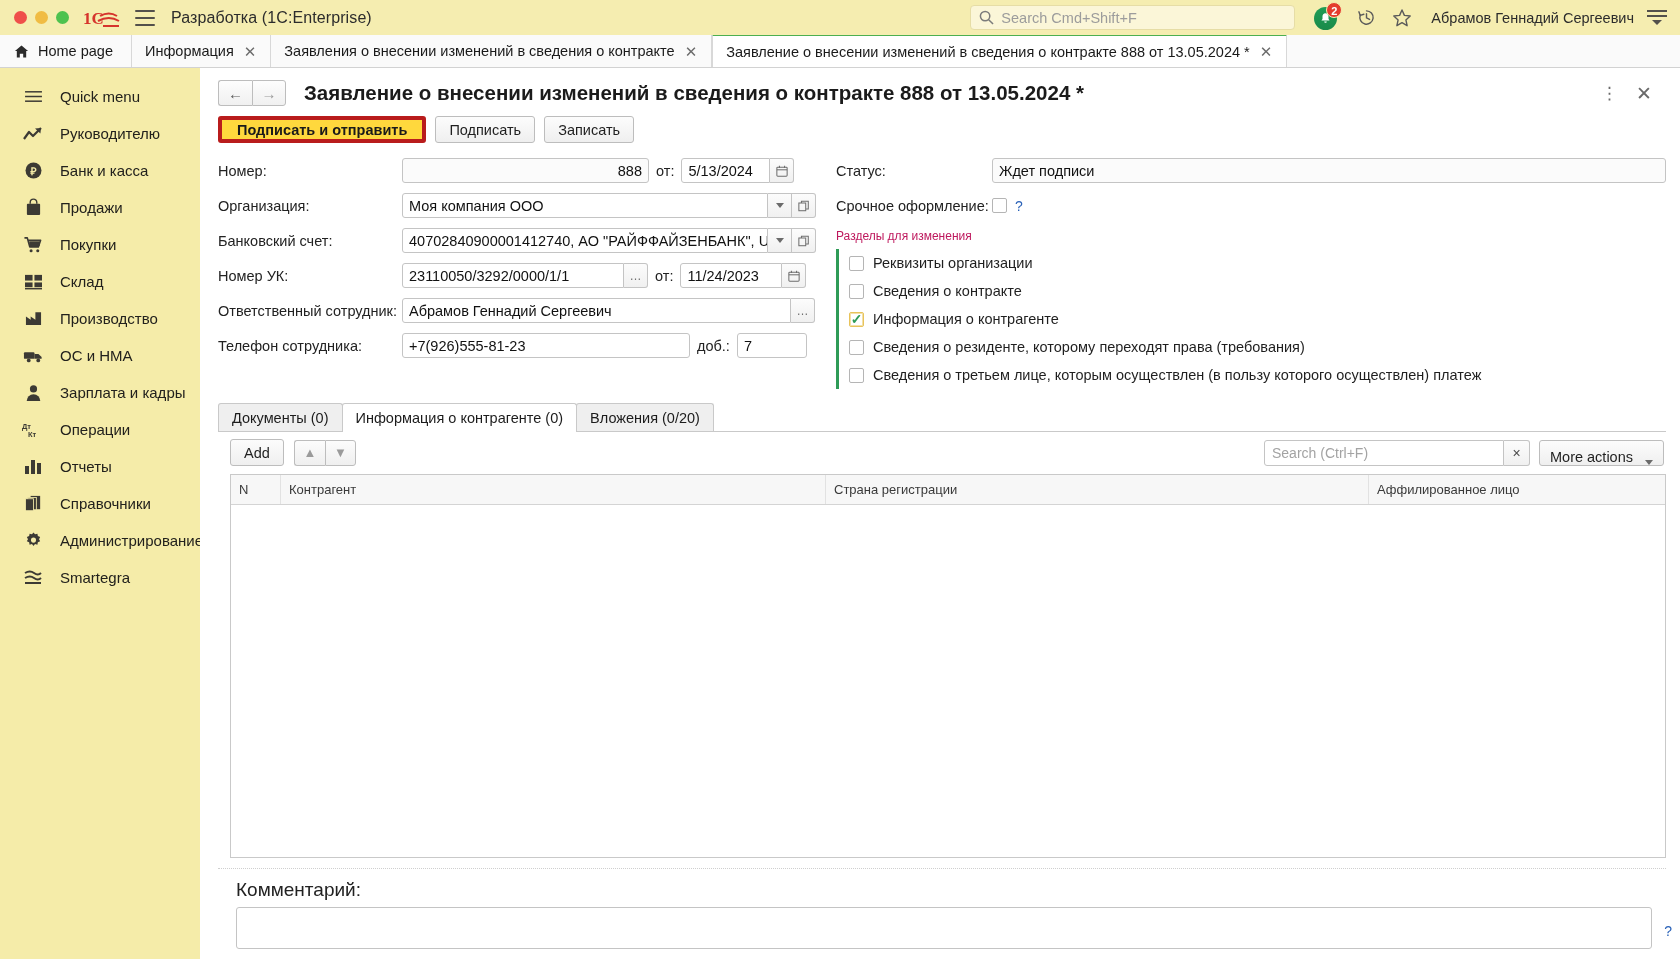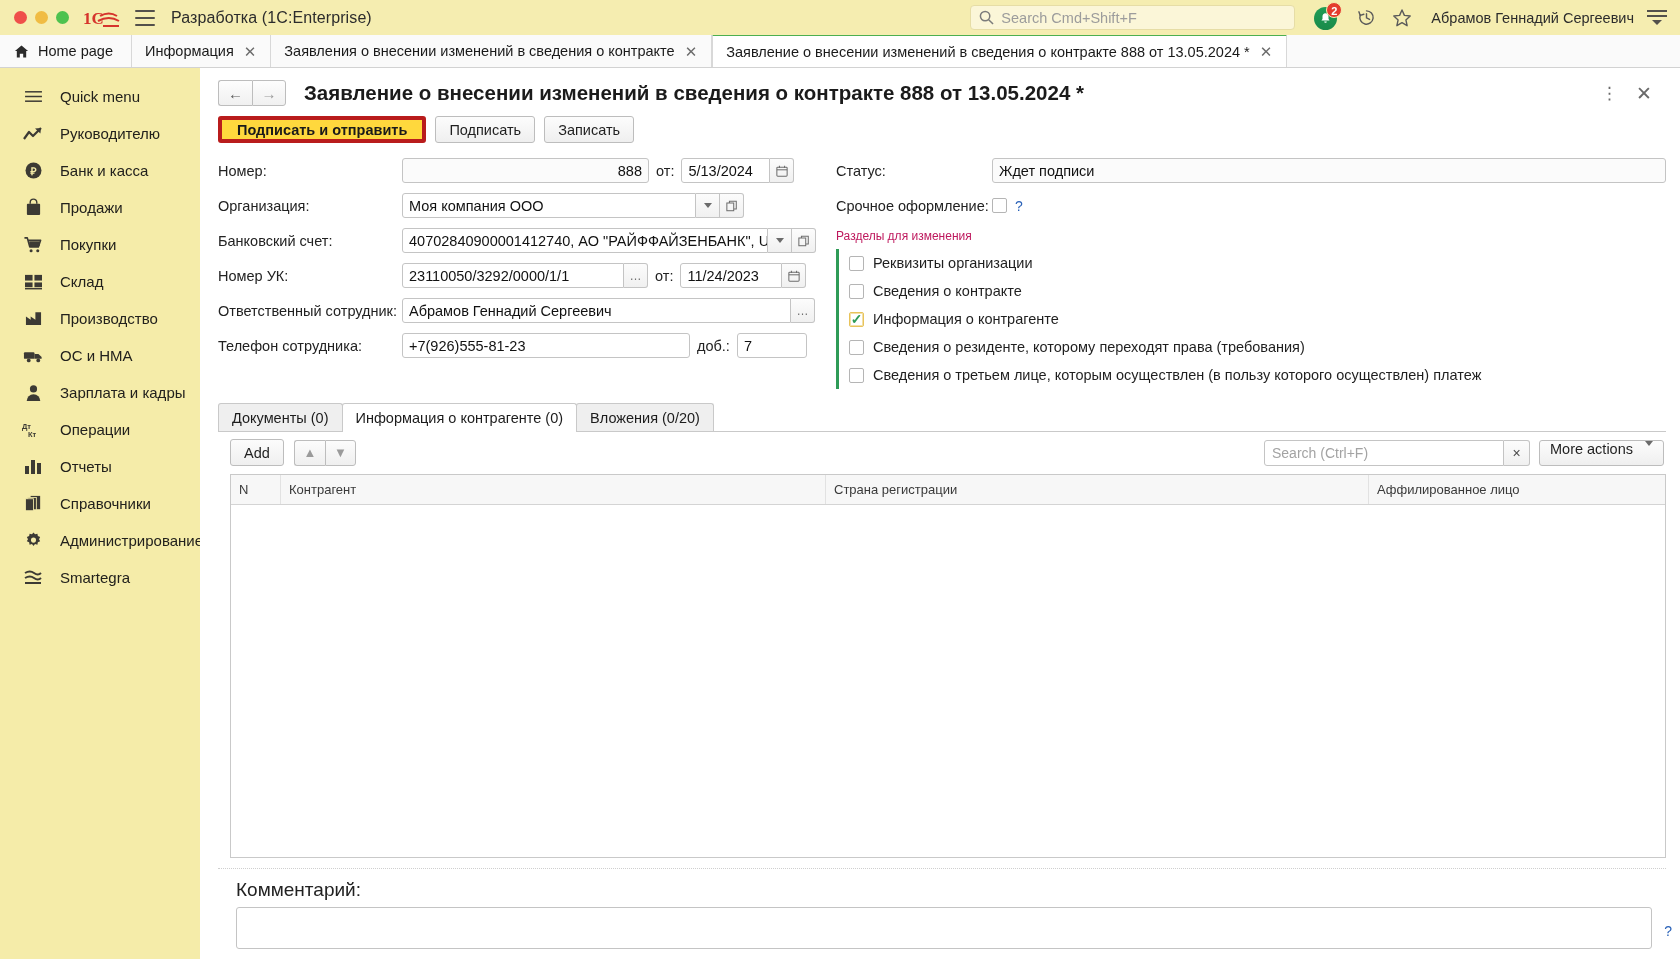--- a/index.html
+++ b/index.html
@@ -185,21 +185,21 @@
     display:flex; align-items:center; padding: 0 7px; font-size: 14px; color:#a3a3a3; background:#fff;
   }
   .search-x {
     width: 26px; height: 26px; border: 1px solid #c4c4c4; border-left: none; border-radius: 0 3px 3px 0;
     background: linear-gradient(180deg,#fcfcfc,#f0f0f0); display:flex; align-items:center; justify-content:center;
     color:#4a4a4a; font-size: 14px;
   }
   .moreactions {
     height: 26px; border: 1px solid #bdbdbd; border-radius: 3px;
     background: linear-gradient(180deg,#fcfcfc,#efefef); font-size: 14.5px; color:#1f1f1f;
-    padding: 0 10px; display:flex; align-items:flex-start; gap: 12px;
+    padding: 0 10px; display:flex; align-items:flex-end; gap: 12px;
   }
   .caret-d { width:0;height:0;border-left:4px solid transparent;border-right:4px solid transparent;border-top:5px solid #6b6b6b; }
   .grid {
     flex: 1; min-height: 0; border: 1px solid #c9c9c9; background:#fff;
     margin: 0 0 0 12px; display: flex; flex-direction: column;
   }
   .ghead { display: flex; height: 30px; background: #f7f7f7; border-bottom: 1px solid #d4d4d4; }
   .gcell { font-size: 13px; color:#3a3a3a; display:flex; align-items:center; padding: 0 8px; border-right: 1px solid #e2e2e2; }
   .gbody { flex: 1; }
 
@@ -473,21 +473,21 @@
                     <rect x="1" y="2.5" width="12" height="10.5" rx="1" stroke="#6e6e6e" stroke-width="1.2" fill="none"></rect>
                     <line x1="1" y1="5.6" x2="13" y2="5.6" stroke="#6e6e6e" stroke-width="1.2"></line>
                     <line x1="4" y1="1" x2="4" y2="3.6" stroke="#6e6e6e" stroke-width="1.2"></line>
                     <line x1="10" y1="1" x2="10" y2="3.6" stroke="#6e6e6e" stroke-width="1.2"></line>
                   </svg>
               </span>
             </div>
 
             <div class="frow">
               <span class="flabel fl-w">Организация:</span>
-              <span class="inp attached" style="width:294px">Моя компания ООО</span>
+              <span class="inp attached" style="width:366px">Моя компания ООО</span>
               <span class="sqbtn mid">
                   <span class="caret-d"></span>
                 </span>
               <span class="sqbtn last">
                 <svg width="12" height="12" viewBox="0 0 14 14">
                     <rect x="1" y="3.5" width="8" height="9" stroke="#6e6e6e" stroke-width="1.2" fill="none"></rect>
                     <path d="M4 3.5 V1.4 h8 v9 h-2.6" stroke="#6e6e6e" stroke-width="1.2" fill="none"></path>
                   </svg>
               </span>
             </div>

